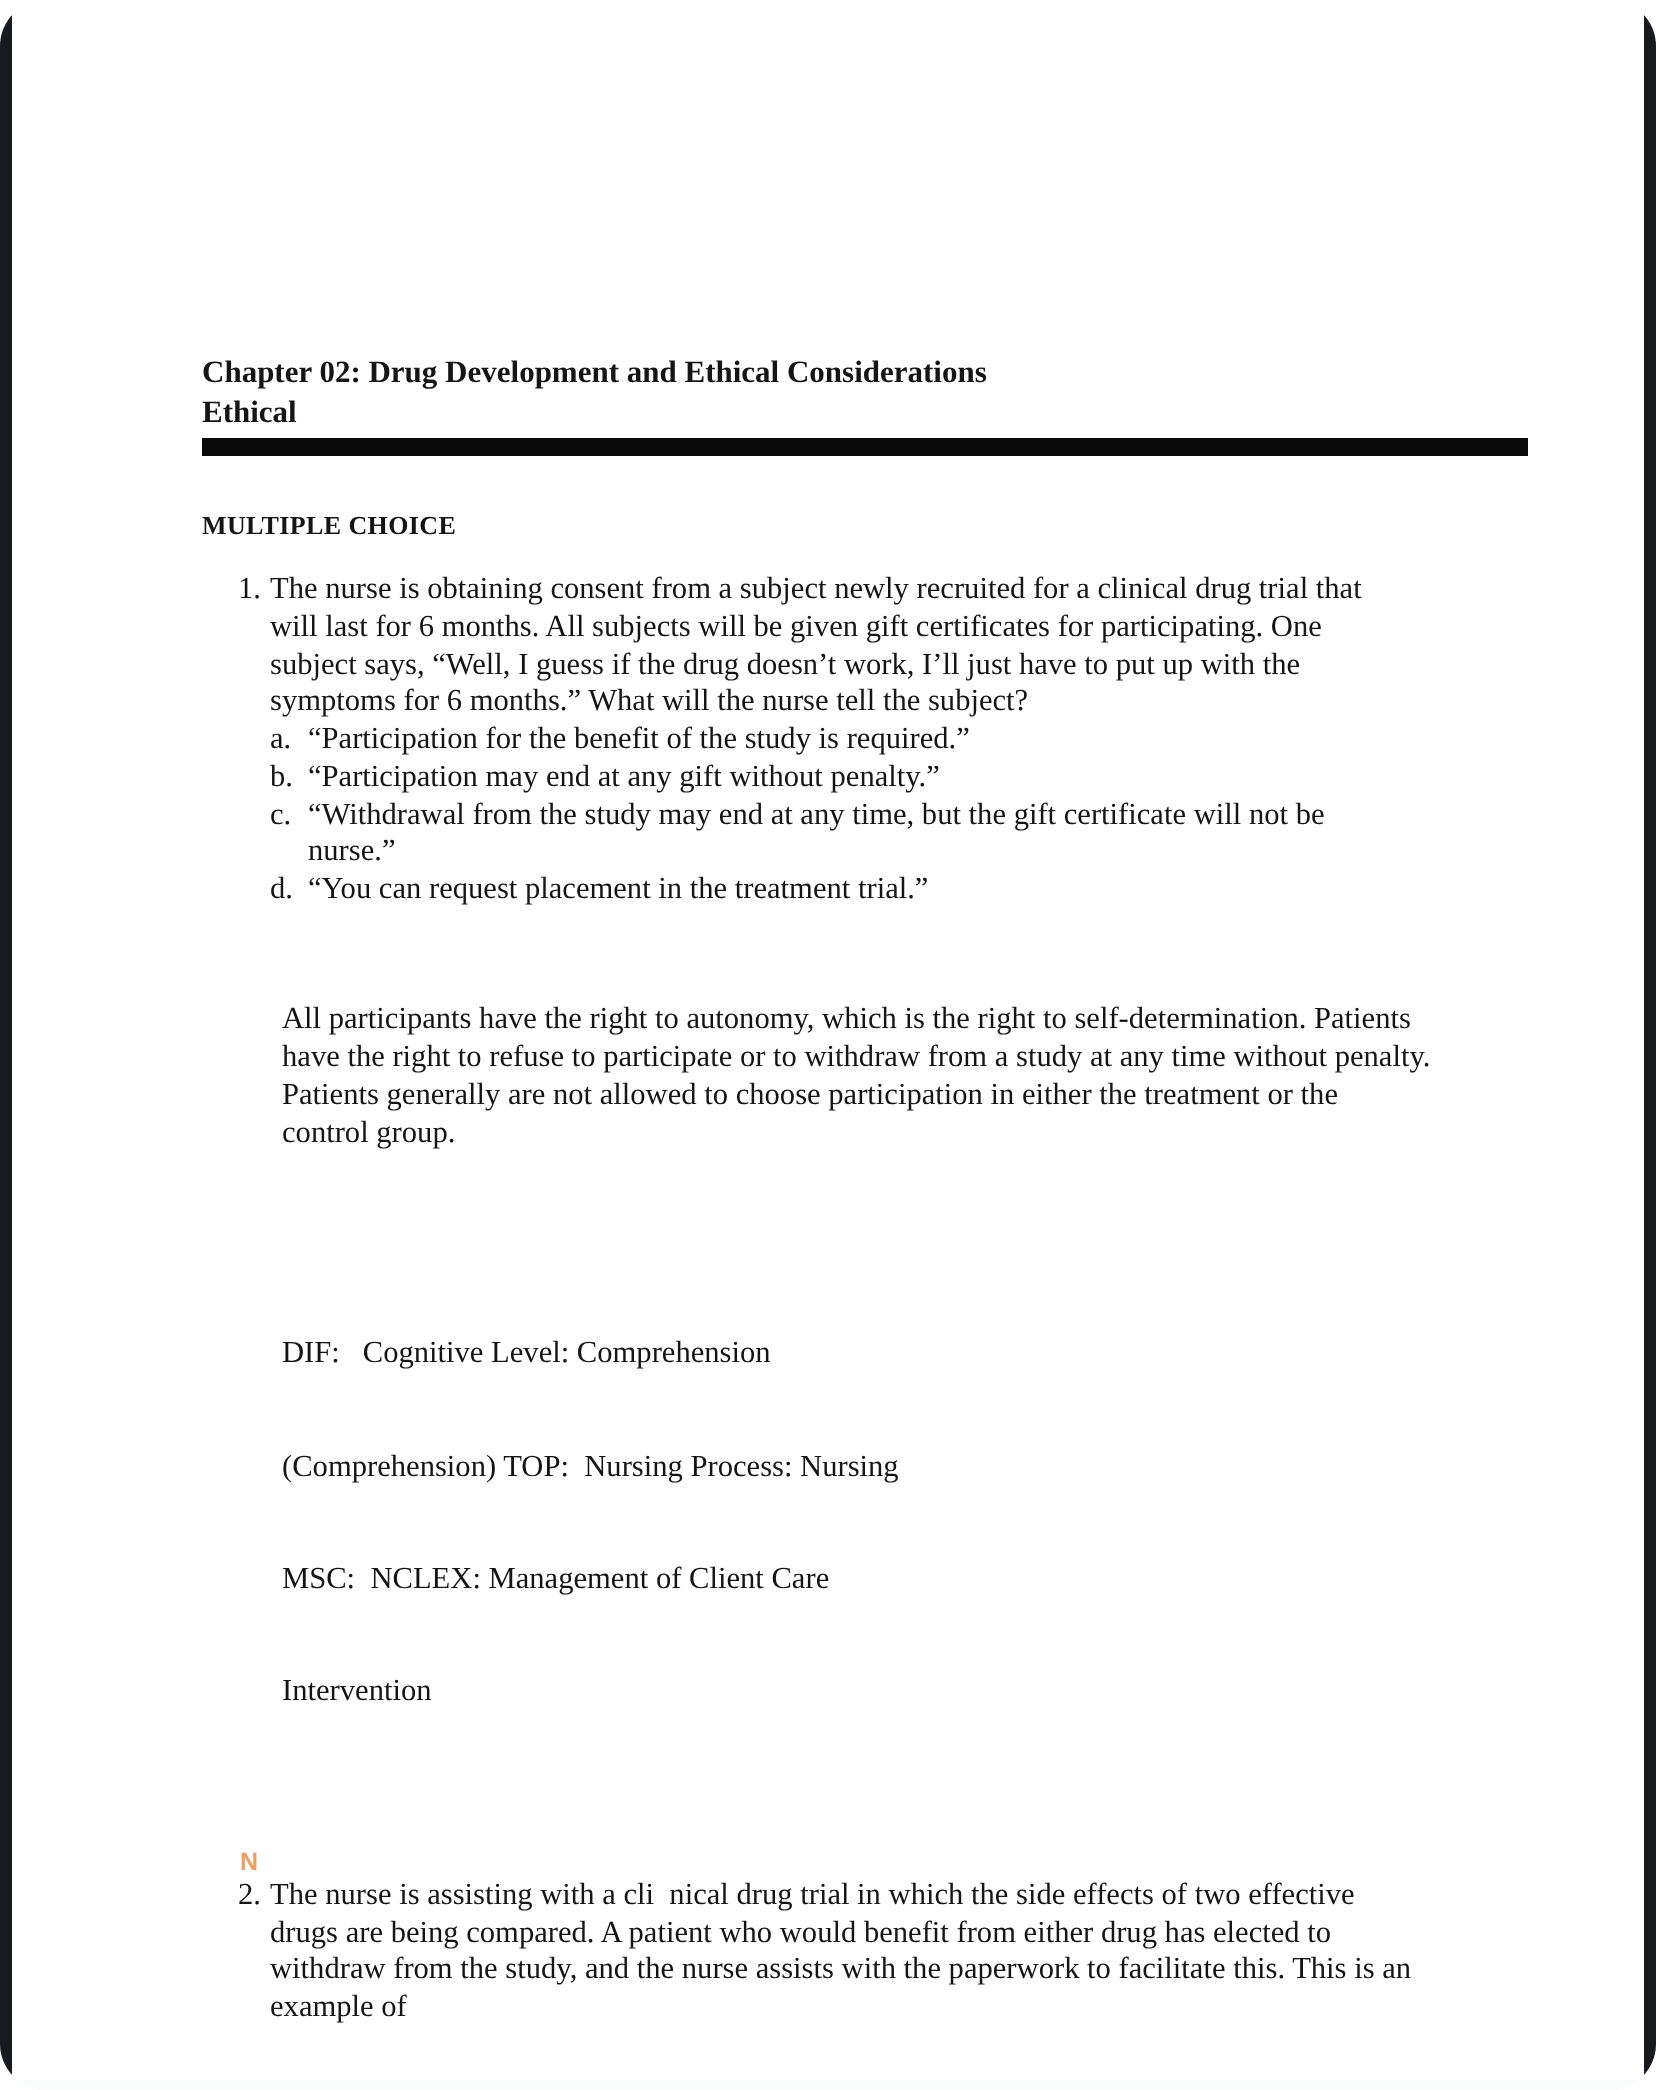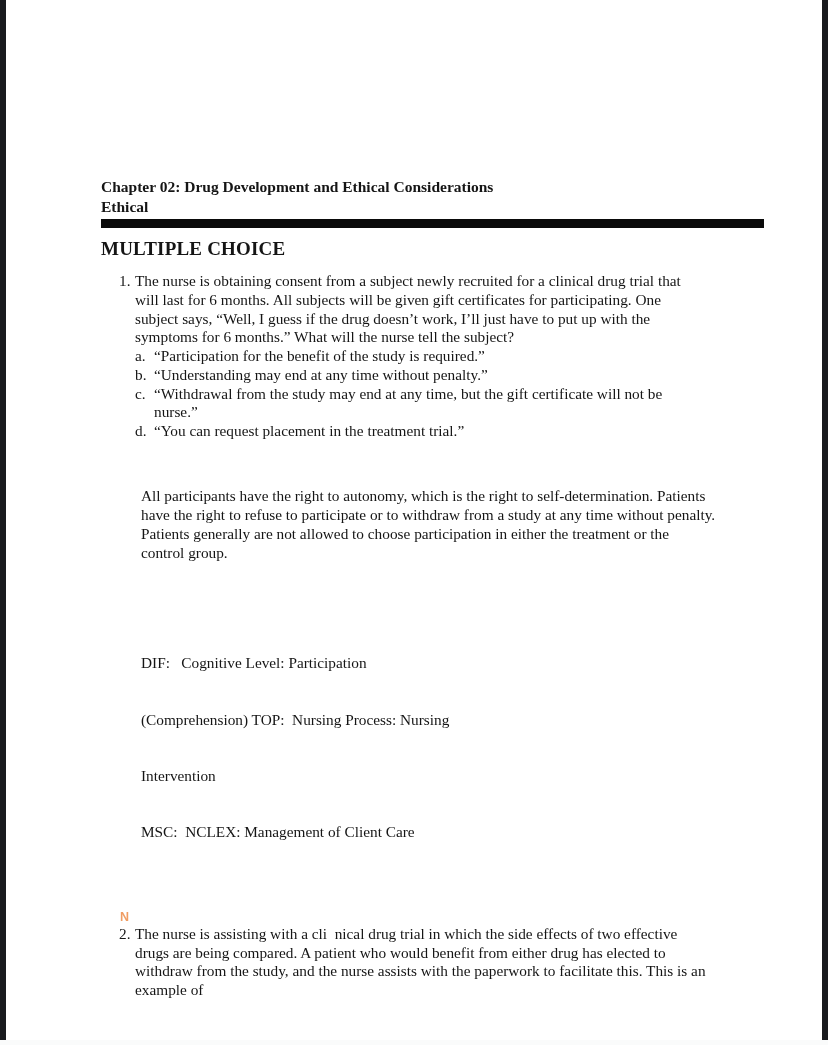--- a/index.html
+++ b/index.html
@@ -4,20 +4,21 @@
 <style>
   html, body { margin: 0; padding: 0; background: #ffffff; }
   .stage {
     position: relative;
     width: 828px;
     height: 1045px;
     background: #ffffff;
     overflow: hidden;
     font-family: "Liberation Serif", serif;
     color: #151515;
+    border-radius: 23px;
   }
   .side-bar {
     position: absolute;
     top: 0;
     width: 6px;
     height: 1040px;
     background: #191a1e;
   }
   .side-bar.left { left: 0; }
   .side-bar.right { right: 0; }
@@ -41,23 +42,23 @@
     line-height: 20px;
     width: 663px;
   }
   .rule {
     margin-top: 2px;
     width: 663px;
     height: 9px;
     background: #0a0a0a;
   }
   .section-heading {
-    margin-top: 11px;
+    margin-top: 25px;
     font-weight: bold;
-    font-size: 19px;
+    font-size: 13px;
     line-height: 19px;
     letter-spacing: 0.2px;
   }
   .question {
     position: relative;
     display: flex;
     padding-left: 18px;
     font-size: 15.3px;
     line-height: 18.75px;
   }
@@ -113,42 +114,42 @@
 will last for 6 months. All subjects will be given gift certificates for participating. One
 subject says, “Well, I guess if the drug doesn’t work, I’ll just have to put up with the
 symptoms for 6 months.” What will the nurse tell the subject?</div>
         <div class="opts">
           <div class="opt">
             <span class="opt-label">a.</span>
             <span class="opt-text">“Participation for the benefit of the study is required.”</span>
           </div>
           <div class="opt">
             <span class="opt-label">b.</span>
-            <span class="opt-text">“Understanding may end at any time without penalty.”</span>
+            <span class="opt-text">“Participation may end at any gift without penalty.”</span>
           </div>
           <div class="opt">
             <span class="opt-label">c.</span>
             <span class="opt-text">“Withdrawal from the study may end at any time, but the gift certificate will not be
 nurse.”</span>
           </div>
           <div class="opt">
             <span class="opt-label">d.</span>
             <span class="opt-text">“You can request placement in the treatment trial.”</span>
           </div>
         </div>
         <div class="answer-block">
           <div class="rationale">All participants have the right to autonomy, which is the right to self-determination. Patients
 have the right to refuse to participate or to withdraw from a study at any time without penalty.
 Patients generally are not allowed to choose participation in either the treatment or the
 control group.</div>
           <div class="meta">
-            <div>DIF:   Cognitive Level: Participation</div>
+            <div>DIF:   Cognitive Level: Comprehension</div>
             <div>(Comprehension) TOP:  Nursing Process: Nursing</div>
+            <div>MSC:  NCLEX: Management of Client Care</div>
             <div>Intervention</div>
-            <div>MSC:  NCLEX: Management of Client Care</div>
           </div>
         </div>
       </div>
     </div>
 
     <div class="question q2">
       <div class="q-marker">N</div>
       <div class="qnum">2.</div>
       <div class="qbody">
         <div class="stem">The nurse is assisting with a cli  nical drug trial in which the side effects of two effective

